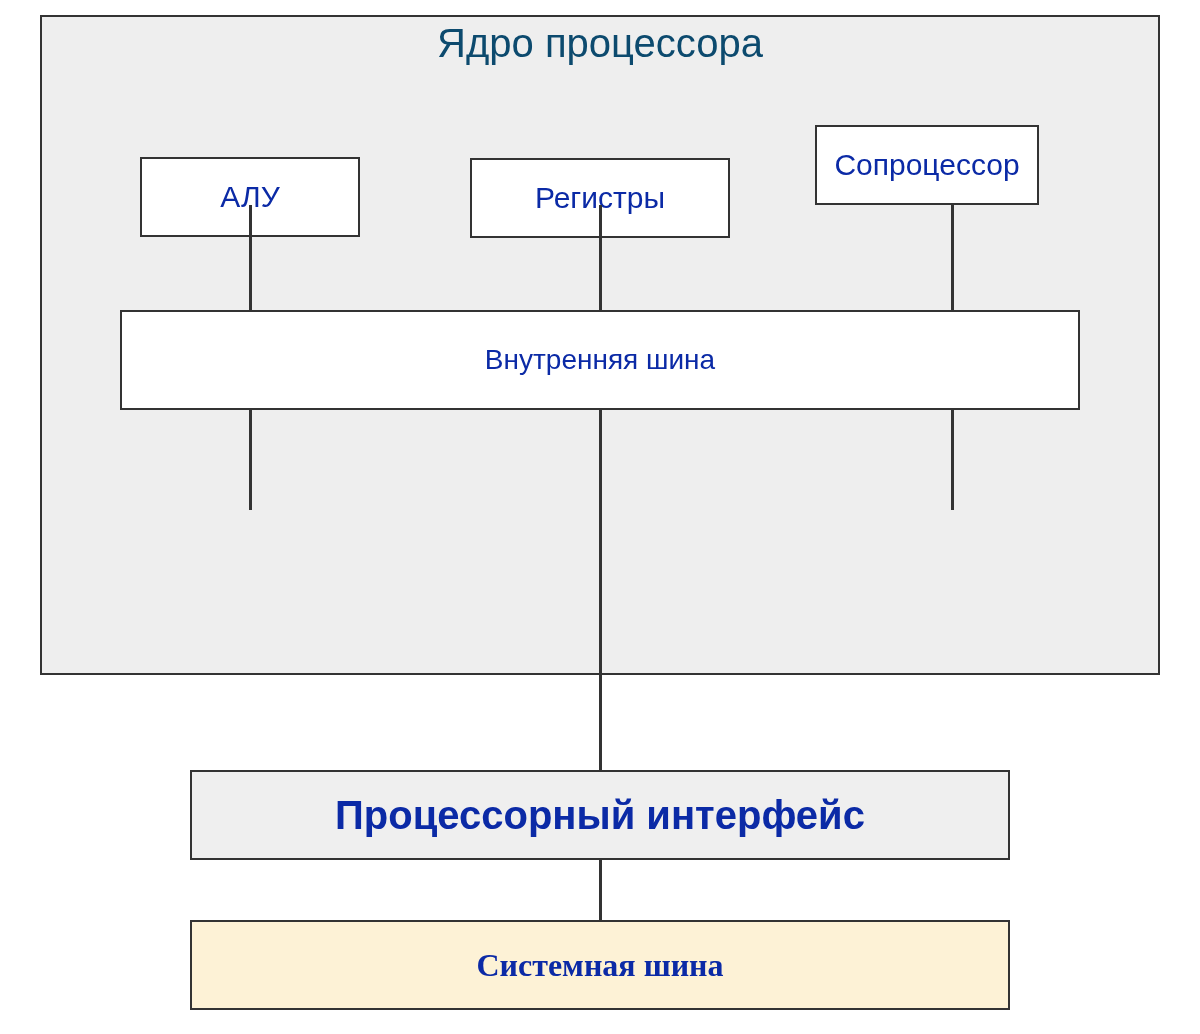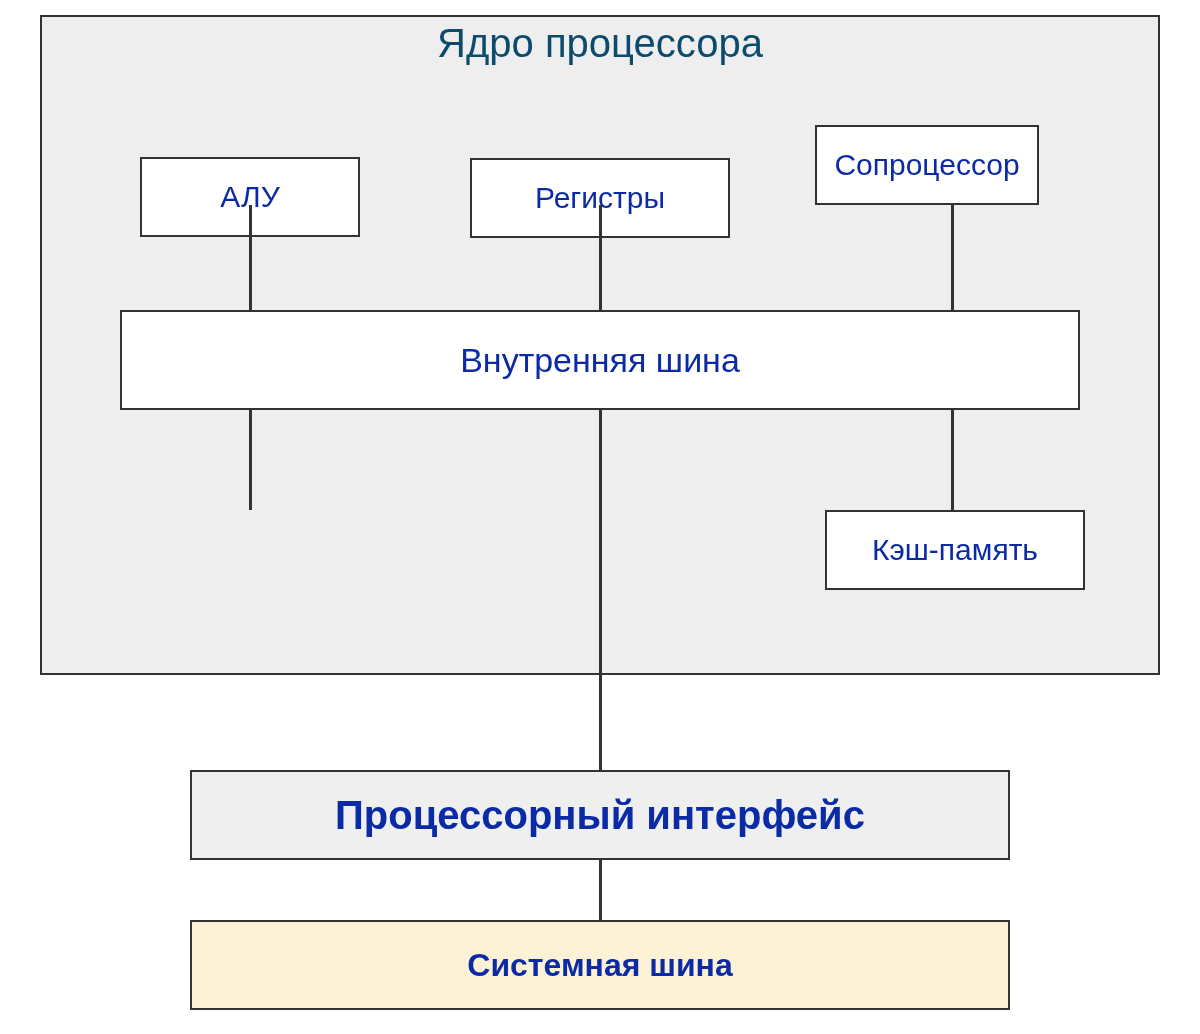--- a/index.html
+++ b/index.html
@@ -38,21 +38,21 @@
     text-align: center;
     color: #0c4a6e;
     font-size: 40px;
   }
   .small-box {
     background: #ffffff;
     font-size: 30px;
   }
   .bus-box {
     background: #ffffff;
-    font-size: 34px;
+    font-size: 28px;
   }
   .iface-box {
     background: #efefef;
     font-size: 40px;
     font-weight: 700;
   }
   .sys-box {
     background: #fdf2d6;
     font-size: 32px;
     font-weight: 700;
@@ -88,29 +88,26 @@
   <div class="connector" style="left:951px; top:205px; width:3px; height:105px;"></div>
 
   <div class="node bus-box" style="left:120px; top:310px; width:960px; height:100px;">
     <span>Внутренняя шина</span>
   </div>
 
   <div class="connector" style="left:249px; top:410px; width:3px; height:100px;"></div>
   <div class="connector" style="left:951px; top:410px; width:3px; height:100px;"></div>
 
 
-  <div class="node small-box" style="left:825px; top:510px; width:260px; height:80px;">
-    <span>Кэш-память</span>
-  </div>
 
   <div class="connector" style="left:599px; top:410px; width:3px; height:360px;"></div>
 
   <div class="node iface-box" style="left:190px; top:770px; width:820px; height:90px;">
     <span>Процессорный интерфейс</span>
   </div>
 
   <div class="connector" style="left:599px; top:860px; width:3px; height:60px;"></div>
 
-  <div class="node sys-box" style="left:190px; top:920px; width:820px; height:90px;">
+  <div class="node sys-box" style="left:190px; top:920px; width:820px; height:90px;font-family:Liberation Serif, serif;">
     <span>Системная шина</span>
   </div>
 
 </div>
 
 </body></html>

